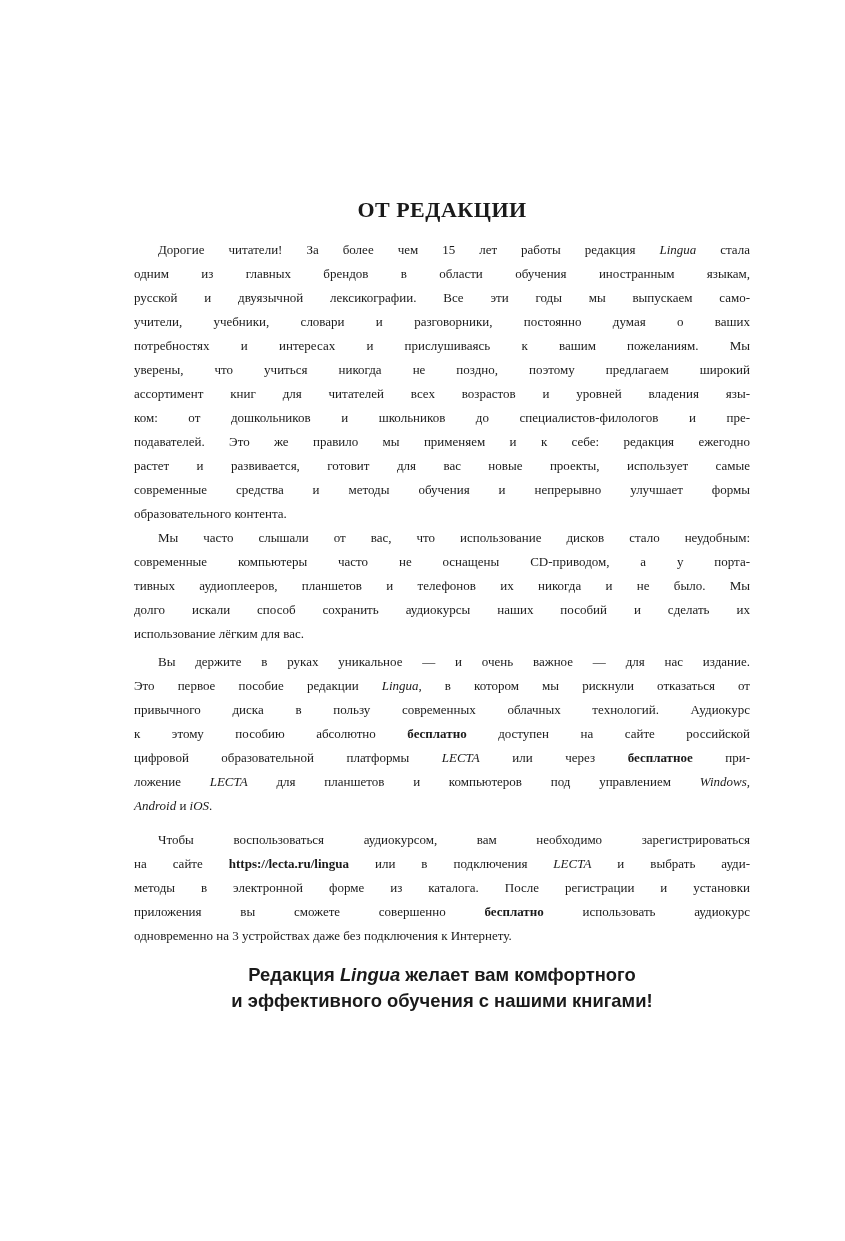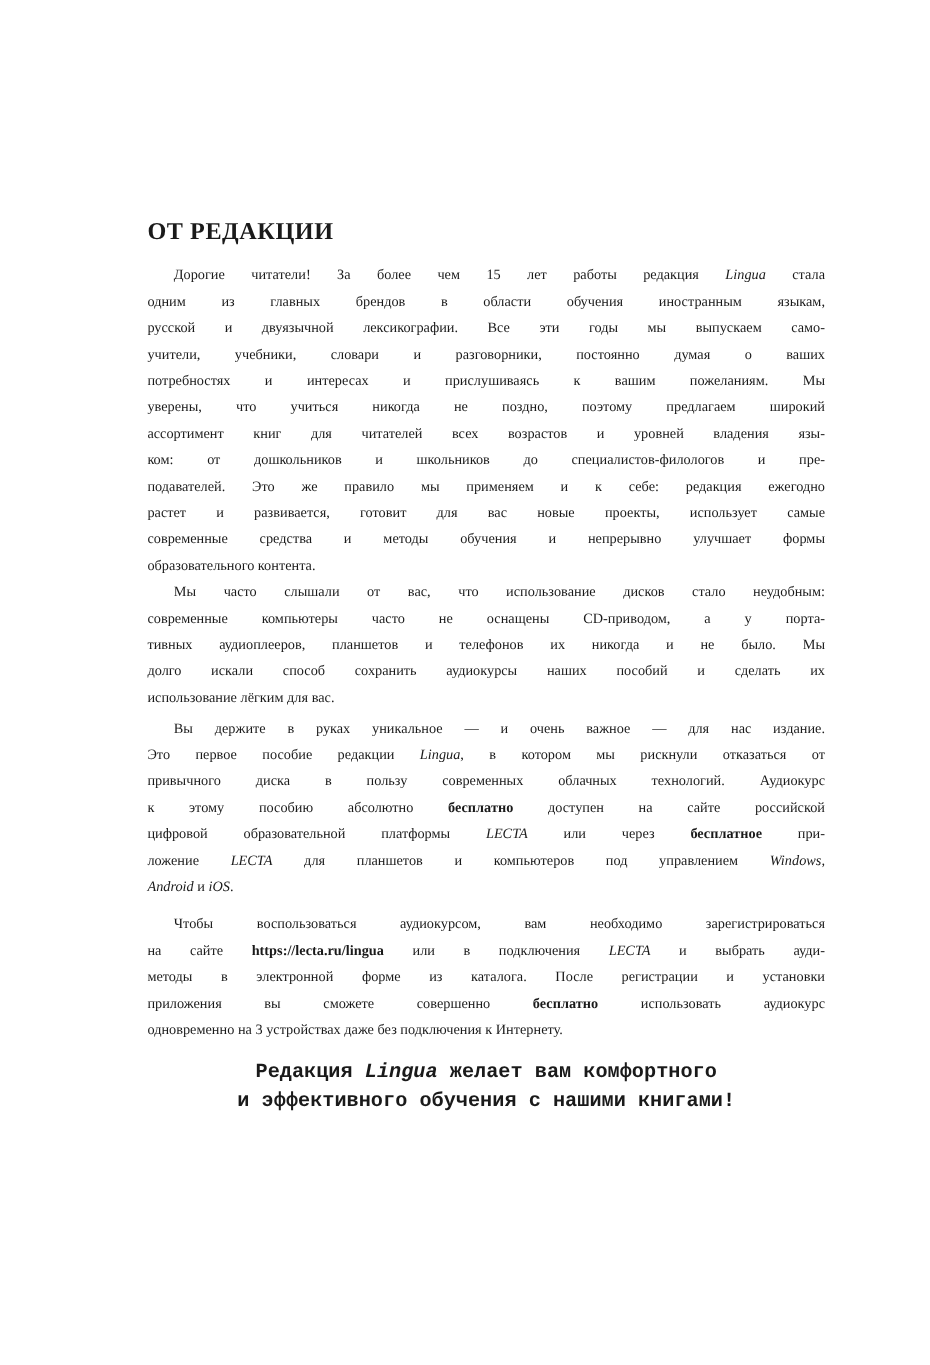--- a/index.html
+++ b/index.html
@@ -1,31 +1,31 @@
 <!DOCTYPE html>
 <html><head>
   <meta charset="utf-8">
   <style>
     html, body { margin: 0; padding: 0; background: #ffffff; }
     body { width: 845px; height: 1241px; position: relative; overflow: hidden;
            font-family: "DejaVu Serif", "Liberation Serif", serif; color: #1a1a1a; }
     .page { position: absolute; left: 134px; top: 0; width: 616px; }
-    .title { position: absolute; top: 197px; left: 0; width: 616px; 
+    .title { position: absolute; top: 197px; left: 0; width: 616px; text-align: center;
              font-family: "Liberation Serif", serif; font-weight: bold; font-size: 22px;
              letter-spacing: 0.5px; }
     .para { position: absolute; left: 0; width: 616px;
             font-family: "Liberation Serif", serif; font-size: 13px; line-height: 24px; }
     .line { display: block; height: 24px; white-space: nowrap; text-align: justify;
             text-align-last: justify; }
     .line.last { text-align: right; text-align-last: left; }
     .indent { padding-left: 24px; }
     i { font-style: italic; }
     b { font-weight: bold; }
     .closing { position: absolute; top: 962px; left: 0; width: 616px; text-align: center;
-               font-family: Liberation Mono, monospace; font-weight: bold; font-size: 18.4px;
+               font-family: Liberation Sans, sans-serif; font-weight: bold; font-size: 18.4px;
                line-height: 26px; }
   </style>
 </head>
 <body>
 
 <div class="page">
 
   <div class="title">ОТ РЕДАКЦИИ</div>
 
   <div class="para" style="top:238px">

